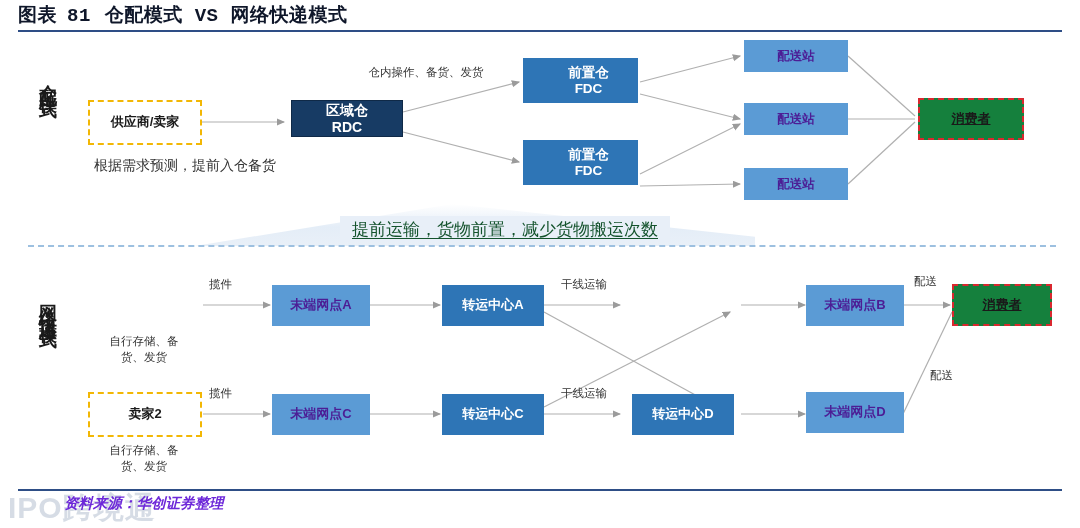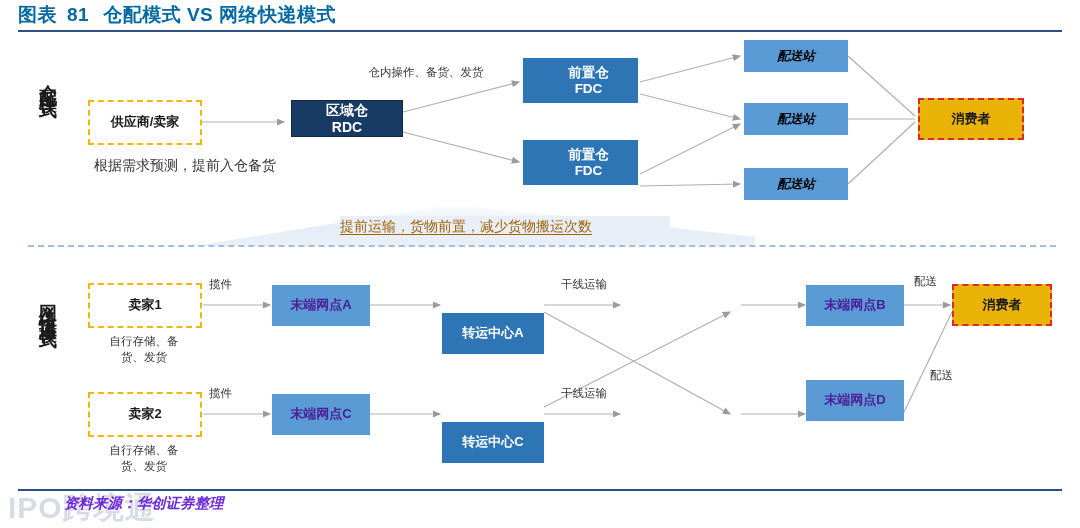--- a/index.html
+++ b/index.html
@@ -6,49 +6,50 @@
   body{
     width:1080px;height:528px;
     background:#ffffff;
     font-family:"Liberation Sans","DejaVu Sans",sans-serif;
     position:relative;overflow:hidden;
   }
   
   #header{position:absolute;left:0;top:0;width:1080px;height:34px;}
   #title{
     position:absolute;left:18px;top:2px;
-    font-family:Liberation Sans, sans-serif;
-    font-size:19px;font-weight:bold;color:#0369a1;
+    font-family:Liberation Mono, monospace;
+    font-size:19px;font-weight:bold;color:#0f172a;
     letter-spacing:.5px;white-space:nowrap;
   }
   #title .num{margin:0 14px 0 10px;}
   #header-rule{
     position:absolute;left:18px;top:30px;width:1044px;height:0;
     border-top:2.2px solid #2e4e86;
   }
   
   #canvas{position:absolute;left:0;top:34px;width:1080px;height:455px;}
   .node{
     position:absolute;box-sizing:border-box;
     display:flex;flex-direction:column;align-items:center;justify-content:center;
     font-weight:bold;line-height:1.15;text-align:center;
   }
   .node .l1,.node .l2{display:block;}
   .n-rdc{background:#173b64;color:#ffffff;border:1px solid #0f2947;}
   .n-fdc{background:#2e75b6;color:#ffffff;padding-left:16px;}
-  .n-station{background:#5b9bd5;color:#000000;font-style:italic;}
-  .n-mid{background:#2e75b6;color:#ffffff;margin-top:28px;}
+  .n-station{background:#5b9bd5;color:#4c1d95;}
+  .n-mid{background:#2e75b6;color:#ffffff;}
   .n-end{background:#5b9bd5;color:#4c1d95;}
   .n-dash-yellow{
     background:#ffffff;color:#1a1a1a;
     border:2.2px dashed #f2b705;
   }
   .n-dash-red{
-    background:#eab308;color:#1a1a1a;
+    background:#15803d;color:#1a1a1a;
     border:2.2px dashed #d9282f;
+    text-decoration:underline;
   }
   
   .vlabel{
     position:absolute;
     writing-mode:vertical-rl;text-orientation:upright;
     font-size:18px;font-weight:bold;color:#1a1a1a;
     letter-spacing:5px;line-height:1;
   }
   
   .cap{
@@ -61,21 +62,21 @@
     position:absolute;left:195px;top:170px;width:560px;height:42px;
     background:linear-gradient(to bottom,rgba(255,255,255,0) 0%,#e4edf7 55%,#e9f0f8 100%);
     clip-path:polygon(0% 100%, 46% 0%, 100% 78%, 100% 100%);
   }
   #banner-strip{
     position:absolute;left:340px;top:182px;width:330px;height:26px;
     background:#e8eff8;
   }
   #banner-text{
     position:absolute;left:340px;top:184px;width:330px;
-    text-align:left;font-size:14px;color:#a16207;
+    text-align:center;font-size:17px;color:#14532d;
     text-decoration:underline;text-underline-offset:3px;
   }
   
   #divider{
     position:absolute;left:28px;top:211px;width:1028px;height:0;
     border-top:2px dashed #9dc0e0;
   }
   
   #footer-rule{
     position:absolute;left:18px;top:489px;width:1044px;height:0;
@@ -185,23 +186,20 @@
   </div>
 
   <div id="banner-bg"></div>
   <div id="banner-strip"></div>
   <div id="banner-text">提前运输，货物前置，减少货物搬运次数</div>
 
   <div id="divider"></div>
 
   <div class="vlabel" style="left:39px;top:256px;font-size:18px;">网络快递模式</div>
 
-  <div class="node n-dash-yellow" style="left:88px;top:249px;width:114px;height:45px;font-size:13px;">
-    <span class="l1">卖家1</span>
-  </div>
   <div class="cap multi" style="left:101px;top:300px;font-size:11.5px;">自行存储、备货、发货</div>
 
   <div class="node n-dash-yellow" style="left:88px;top:358px;width:114px;height:45px;font-size:13px;">
     <span class="l1">卖家2</span>
   </div>
   <div class="cap multi" style="left:101px;top:409px;font-size:11.5px;">自行存储、备货、发货</div>
 
   <div class="cap" style="left:209px;top:243px;font-size:11.5px;">揽件</div>
   <div class="cap" style="left:209px;top:352px;font-size:11.5px;">揽件</div>
 
@@ -220,21 +218,24 @@
     <span class="l1">消费者</span>
   </div>
 
   <div class="node n-end" style="left:272px;top:360px;width:98px;height:41px;font-size:13px;">
     <span class="l1">末端网点C</span>
   </div>
   <div class="node n-mid" style="left:442px;top:360px;width:102px;height:41px;font-size:13px;">
     <span class="l1">转运中心C</span>
   </div>
   <div class="cap" style="left:561px;top:352px;font-size:11.5px;">干线运输</div>
-  <div class="node n-end" style="left:806px;top:346px;width:98px;height:41px;font-size:13px;">
+  <div class="node n-mid" style="left:632px;top:360px;width:102px;height:41px;font-size:13px;">
+    <span class="l1">转运中心D</span>
+  </div>
+  <div class="node n-end" style="left:806px;top:358px;width:98px;height:41px;font-size:13px;">
     <span class="l1">末端网点D</span>
   </div>
   <div class="cap" style="left:930px;top:334px;font-size:11.5px;">配送</div>
 </div>
 
 <div id="footer-rule"></div>
 <div id="watermark">IPO跨境通</div>
 <div id="footer-text">资料来源：华创证券整理</div>
 
 </body></html>

